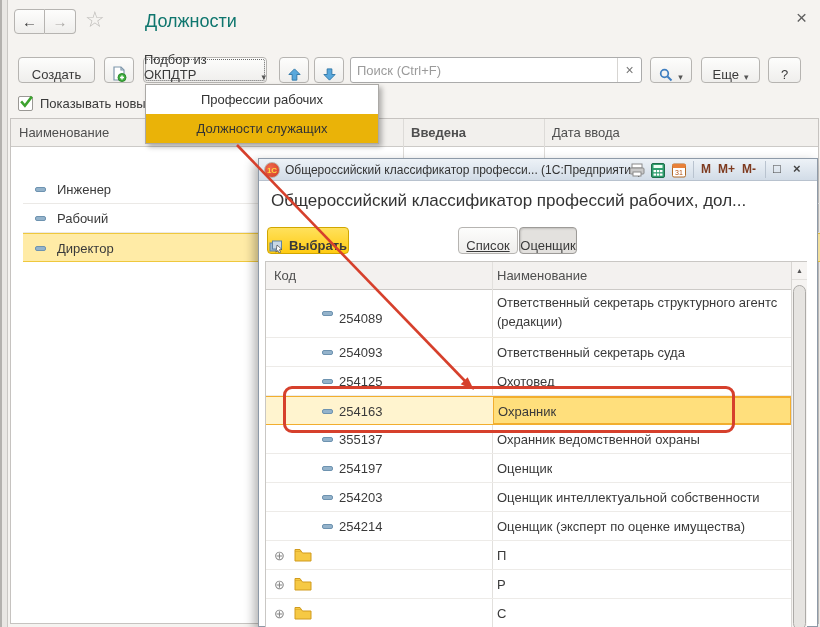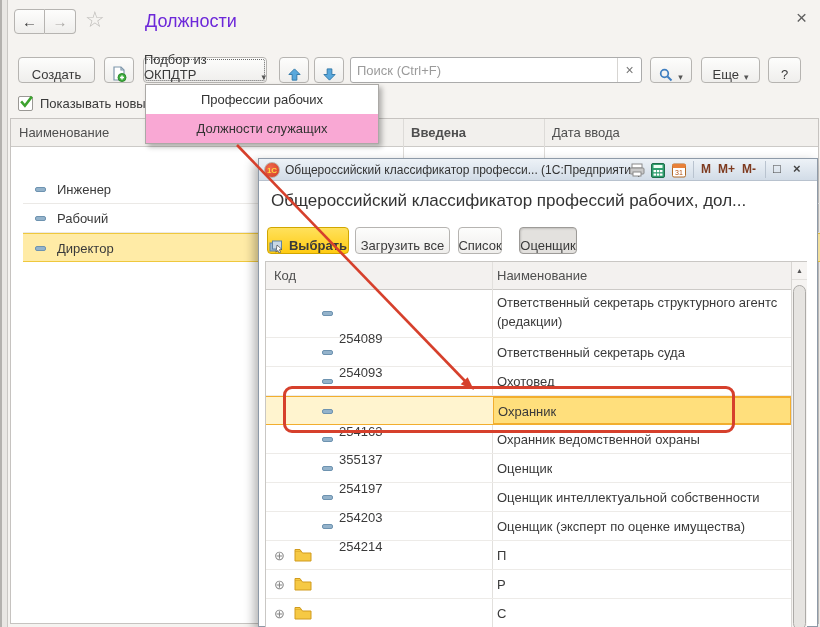--- a/index.html
+++ b/index.html
@@ -18,21 +18,21 @@
   
   .edge { left:0; top:0; width:8px; height:627px; background:#e9e7e4; border-right:1px solid #c9c7c4; border-left:2px solid #b3b1ae; }
 
   
   .navgrp { left:14px; top:9px; display:flex; }
   .navgrp .nbtn { width:31px; height:25px; background:linear-gradient(#fdfdfc,#efeeec); border:1px solid #b6b4b1;
                   display:flex; align-items:center; justify-content:center; font-size:15px; }
   .navgrp .nbtn:first-child { border-radius:4px 0 0 4px; }
   .navgrp .nbtn:last-child { border-radius:0 4px 4px 0; border-left:none; color:#aba9a6; }
   .star { left:85px; top:7px; font-size:22px; color:#bdbbb8; }
-  .page-title { left:145px; top:11px; font-size:18px; color:#6d28d9; }
+  .page-title { left:145px; top:11px; font-size:18px; color:#0f766e; }
   .win-close { left:796px; top:7px; font-size:19px; color:#5f5f5f; }
 
   
   .tb { top:57px; height:26px; }
   .search-wrap { left:350px; top:57px; width:292px; height:26px; background:#fff; border:1px solid #ababab; border-radius:3px; display:flex; align-items:center; }
   .search-wrap input { flex:1; border:none; outline:none; font-size:13px; color:#333; padding:0 6px; background:transparent; font-family:inherit; }
   .search-wrap input::placeholder { color:#9b9b9b; }
   .search-clear { width:24px; height:24px; border-left:1px solid #d7d5d2; display:flex; align-items:center; justify-content:center; color:#777; font-size:14px; }
 
   
@@ -45,21 +45,21 @@
   .phead .col { position:absolute; top:6px; }
   .pcol-line { position:absolute; top:0; width:1px; background:#dddbd8; }
   .prow { position:absolute; left:12px; width:100%; height:29px; border-bottom:1px solid #ebe9e6;margin-top:28px; }
   .prow .nm { position:absolute; left:34px; top:7px; }
   .prow.sel { background:#ffeba6; border-top:1px solid #efc83d; border-bottom:1px solid #efc83d; }
   .dash { position:absolute; left:12px; top:12px; width:11px; height:5px; background:#94b3cb; border:1px solid #6e93b0; border-radius:2px; }
 
   
   .menu { left:145px; top:84px; width:234px; background:#fff; border:1px solid #aba9a6; box-shadow:3px 3px 5px rgba(0,0,0,.28); z-index:30; }
   .menu .mi { height:29px; display:flex; align-items:center; justify-content:center; font-size:13px; color:#333; }
-  .menu .mi.hl { background:#f9a8d4; }
+  .menu .mi.hl { background:#eab308; }
 
   
   .modal { left:258px; top:158px; width:560px; height:469px; background:#fff; border:1px solid #8e9aa8; box-shadow:-4px 4px 10px rgba(0,0,0,.3); z-index:40; }
   .mtitle { position:absolute; left:0; top:0; width:100%; height:22px; background:linear-gradient(#edf2f7,#d2dce7); border-bottom:1px solid #b8c2ce; }
   .mtitle .ttxt { position:absolute; left:26px; top:4px; font-size:12px; color:#333; white-space:nowrap; }
   .onec { position:absolute; left:5px; top:3px; width:16px; height:16px; border-radius:50%; background:radial-gradient(circle at 35% 35%, #f06a4e, #d23a22); border:1px solid #b9b0a8;
           color:#ffd73e; font-size:8px; font-weight:bold; display:flex; align-items:center; justify-content:center; }
   .wicon { position:absolute; top:4px; }
   .wm { font-size:12px; font-weight:bold; color:#7e3a1f; top:3px; }
   .wctl { font-size:13px; font-weight:bold; color:#444; top:2px; }
@@ -68,21 +68,21 @@
   .mheading { position:absolute; left:12px; top:32px; font-size:17px; color:#333; white-space:nowrap; }
 
   .mbtn { height:27px; }
   .mbtn.yellow { background:linear-gradient(#ffe15c,#ffcb12); border:1px solid #d1a600; font-weight:bold; }
 
   
   .mtable { position:absolute; left:6px; top:102px; width:542px; height:367px; border:1px solid #c9c7c4; background:#fff; }
   .mthead { position:absolute; left:0; top:0; width:100%; height:28px; background:#f3f1ef; border-bottom:1px solid #cccac7; color:#4f4f4f;padding-left:33px; }
   .mdiv { position:absolute; left:226px; top:0; width:1px; height:367px; background:#e2e0dd; }
   .mrow { position:absolute; left:0; width:525px; border-bottom:1px solid #edebe8; }
-  .mrow .code { position:absolute; left:73px; top:7px;margin-top:20px; }
+  .mrow .code { position:absolute; left:73px; top:7px; }
   .mrow .nm1 { position:absolute; left:231px; top:7px; max-width:289px; white-space:nowrap; overflow:hidden; }
   .mrow.two .nm1 { top:5px; }
   .mrow.two .nm2 { position:absolute; left:231px; top:24px; }
   .mrow .dash { left:56px; top:12px; }
   .mrow.two .dash { top:21px; }
   .mrow.cur { background:#fff4cf; border-top:1px solid #f2ae2e; border-bottom:1px solid #f2ae2e; }
   .selcell { position:absolute; left:227px; top:0; width:298px; height:100%; background:#ffdf7c; border:1px solid #f2ae2e; }
   .selcell .nm1 { position:absolute; left:4px; top:6px; }
   .expander { position:absolute; left:8px; top:8px; font-size:13px; color:#8a8a8a; line-height:13px; }
   .folder { position:absolute; left:28px; top:7px; }
@@ -242,24 +242,21 @@
     <div class="mheading">Общероссийский классификатор профессий рабочих, дол...</div>
 
     <div class="btn mbtn yellow" style="left:8px;top:68px;width:82px;">
       <svg class="icon-svg" width="15" height="13" viewBox="0 0 15 13">
         <rect x="1" y="3" width="9" height="8" fill="#9db6cc" stroke="#5f83a3"></rect>
         <rect x="3.5" y="1" width="9" height="8" fill="#c9d8e5" stroke="#5f83a3"></rect>
         <path d="M8 5 l5 4.5 l-2.6 0.2 l1.2 2.6 l-1.6 0.7 l-1.2-2.6 l-1.8 1.8 z" fill="#fff" stroke="#444" stroke-width="0.7"></path>
       </svg>
       <span>Выбрать</span>
     </div>
-    <div class="btn mbtn" style="left:96px;top:68px;width:95px;">
-        <span>Загрузить все</span>
-      </div>
-    <div class="btn mbtn" style="left:199px;top:68px;width:44px;">
+    <div class="btn mbtn" style="left:199px;top:68px;width:60px;text-decoration:underline;">
         <span>Список</span>
       </div>
     <div class="btn mbtn pressed" style="left:260px;top:68px;width:58px;">
         <span>Оценщик</span>
       </div>
 
     <div class="mtable">
       <div class="mthead">
         <span class="abs" style="left:8px;top:6px;">Код</span>
         <span class="abs" style="left:231px;top:6px;">Наименование</span>

